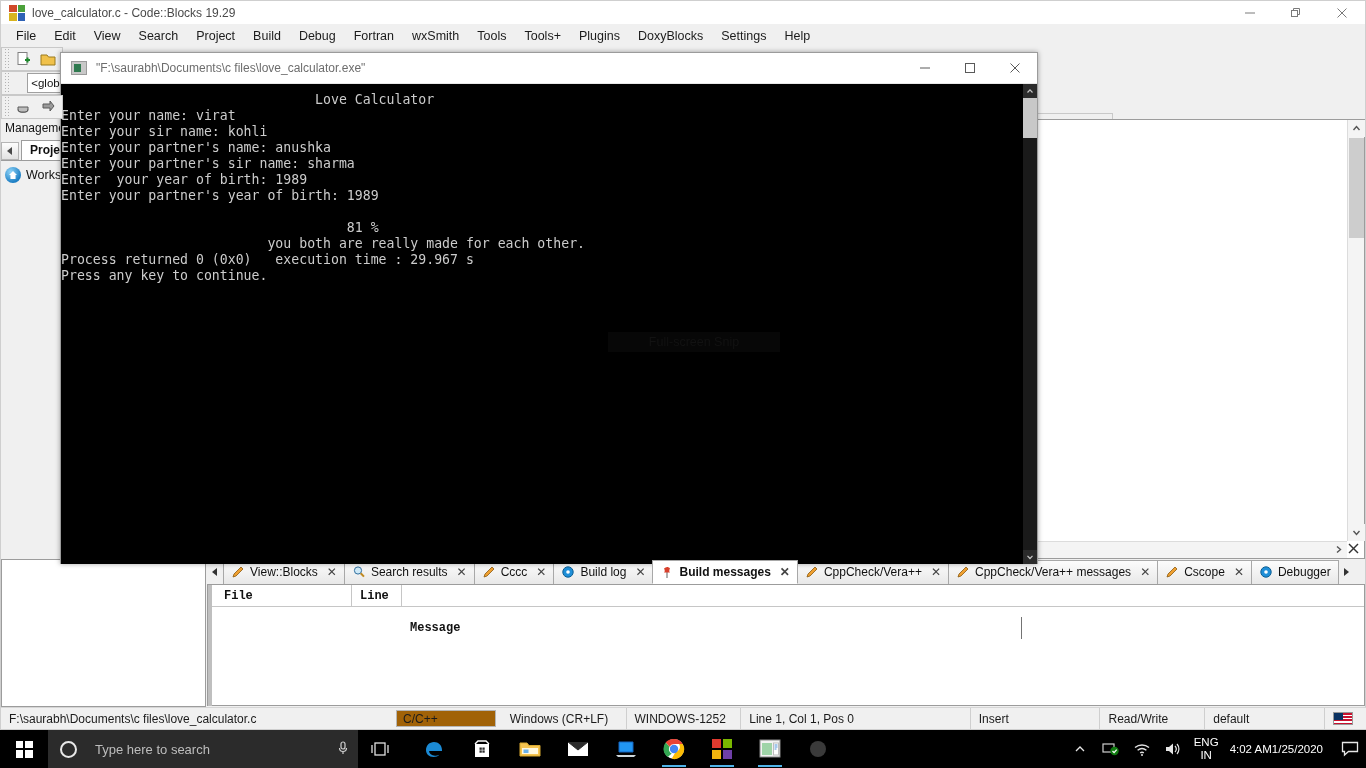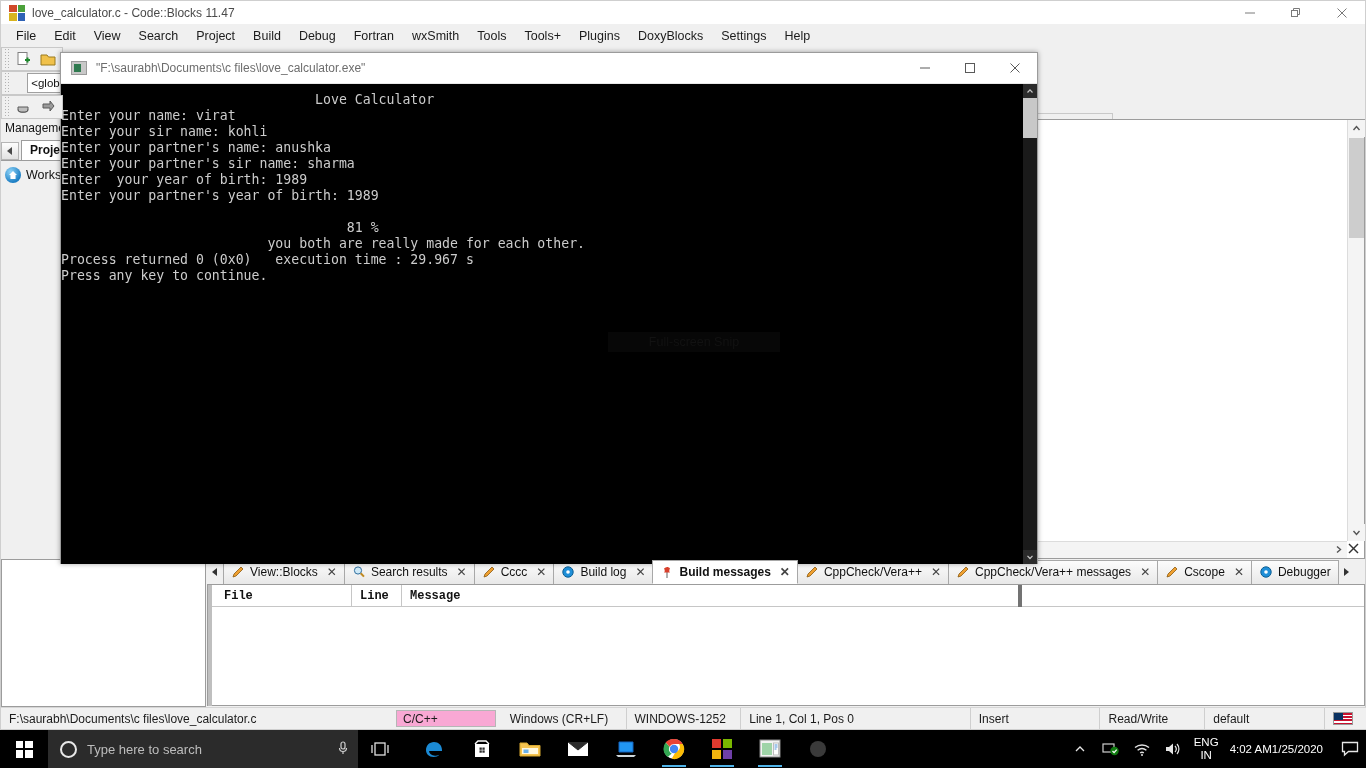--- a/index.html
+++ b/index.html
@@ -170,21 +170,21 @@
   }
 
   
   .statusbar {
     position: absolute; left: 0; bottom: 0; width: 1366px; height: 22px;
     background: #f0f0f0; border-top: 1px solid #d6d6d6;
     display: flex; align-items: center; font-size: 12px; color: #1b1b1b;
   }
   .sb-cell { height: 22px; display: flex; align-items: center; padding: 0 8px; border-right: 1px solid #cfcfcf; }
   .sb-cell.first { border-right: none; }
-  .sb-sunken { background: #f9a8d4; border: 1px solid #b6b6b6; height: 17px; padding: 0 6px;
+  .sb-sunken { background: #a16207; border: 1px solid #b6b6b6; height: 17px; padding: 0 6px;
                display:flex; align-items:center; margin: 0 4px; }
   .flag { width: 20px; height: 13px; position: relative; background:#fff; overflow:hidden; border:1px solid #999;}
   .flag i { position:absolute; left:0; width:100%; height:1.6px; background:#c8102e; }
   .flag b { position:absolute; left:0; top:0; width:9px; height:7px; background:#0a3161; }
 
   
   .console {
     position: absolute; left: 60px; top: 52px; width: 978px; height: 512px;
     background: #000;
     border: 1px solid #9b9b9b;
@@ -228,21 +228,21 @@
   
   .taskbar {
     position: absolute; left: 0; bottom: 0; width: 1366px; height: 38px;
     background: #000000; display: flex; align-items: center;
   }
   .tb-start { width: 48px; height: 38px; display:flex; align-items:center; justify-content:center; }
   .tb-start-glyph { width: 17px; height: 17px; display:grid; grid-template-columns:1fr 1fr; grid-template-rows:1fr 1fr; gap:2px; }
   .tb-start-glyph i { background:#ffffff; display:block; }
   .tb-search {
     width: 310px; height: 38px; background: #2b2b2b;
-    display: flex; align-items: center; gap: 10px; padding-left: 12px;
+    display: flex; align-items: center; gap: 18px; padding-left: 12px;
     color: #bdbdbd; font-size: 13px;
   }
   .cortana-ring { width: 17px; height: 17px; border: 2px solid #e8e8e8; border-radius: 50%; }
   .tb-searchtext { flex: 1; }
   .tb-mic { color:#cfcfcf; margin-right: 8px; }
   .tb-taskview { width: 44px; height: 38px; display:flex; align-items:center; justify-content:center; }
   .tb-app { width: 48px; height: 38px; display:flex; align-items:center; justify-content:center; position: relative; }
   .tb-app.running:after {
     content:""; position:absolute; bottom:1px; left:12px; width:24px; height:2.5px; background:#4fb3e8;
   }
@@ -258,21 +258,21 @@
 
   <div class="cb-window">
 
     <div class="cb-titlebar">
       <div class="cb-appicon">
           <i></i>
           <i></i>
           <i></i>
           <i></i>
         </div>
-      <div class="cb-title">love_calculator.c - Code::Blocks 11.47</div>
+      <div class="cb-title">love_calculator.c - Code::Blocks 19.29</div>
       <div class="cb-wbtns">
         <div class="cb-wbtn">
           <svg width="12" height="12" viewBox="0 0 12 12">
               <line x1="1" y1="6" x2="11" y2="6" stroke="#7a7a7a" stroke-width="1"></line>
             </svg>
         </div>
         <div class="cb-wbtn">
           <svg width="12" height="12" viewBox="0 0 12 12">
             <rect x="1.5" y="3.5" width="6" height="6" fill="none" stroke="#7a7a7a" stroke-width="1"></rect>
             <polyline points="3.5,3.5 3.5,1.5 9.5,1.5 9.5,7.5 7.5,7.5" fill="none" stroke="#7a7a7a" stroke-width="1"></polyline>
@@ -540,21 +540,21 @@
               <polygon points="2,1 2,9 7,5" fill="#333"></polygon>
             </svg>
         </div>
       </div>
 
       <div class="log-table">
         <div class="log-left-bar"></div>
         <div class="log-head">
           <div class="log-th" style="width:136px; margin-left:8px;">File</div>
           <div class="log-th" style="width:50px;">Line</div>
-          <div class="log-th" style="width:620px; border-right:4px solid #737373;">Message</div>
+          <div class="log-th" style="width:620px; border-right:1px solid #737373;margin-top:32px;">Message</div>
         </div>
       </div>
     </div>
 
     <div class="statusbar">
       <div class="sb-cell first" style="width:392px;">F:\saurabh\Documents\c files\love_calculator.c</div>
       <div style="display:flex; align-items:center; width:110px;">
         <div class="sb-sunken" style="width:100px;">C/C++</div>
       </div>
       <div class="sb-cell" style="width:125px;">Windows (CR+LF)</div>

